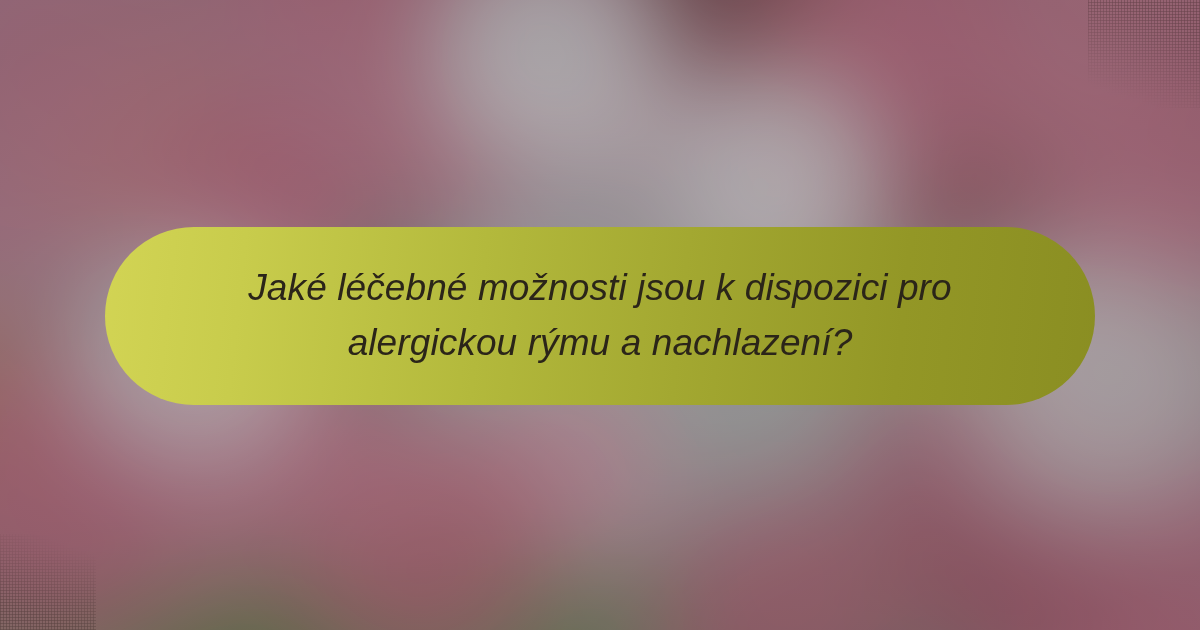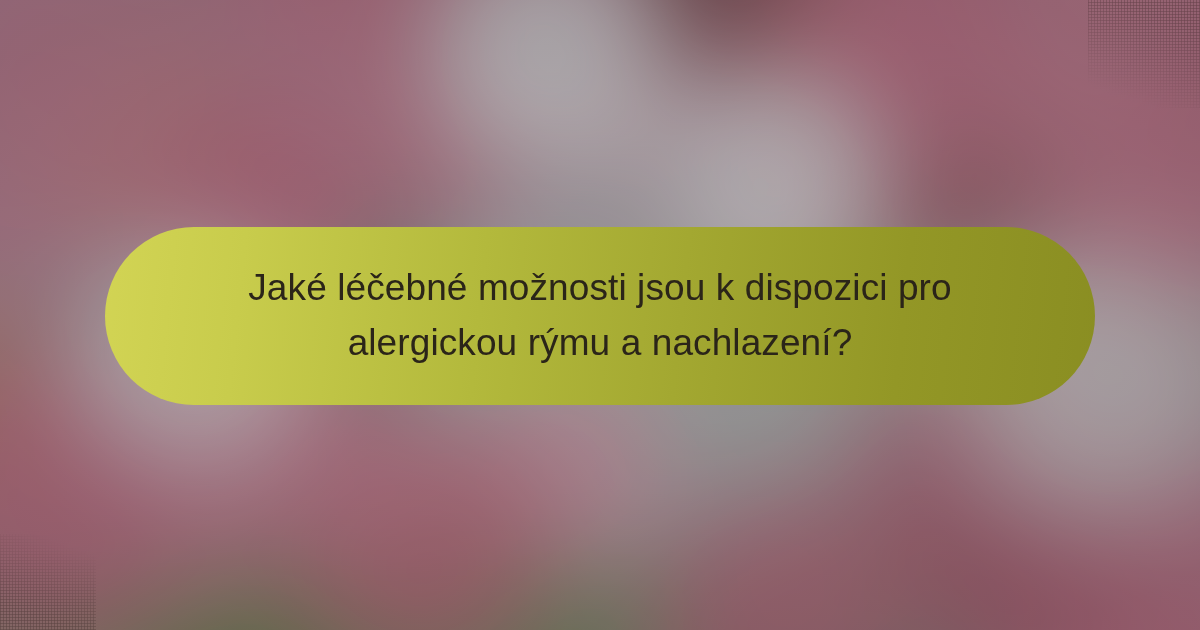--- a/index.html
+++ b/index.html
@@ -113,20 +113,21 @@
   .pill {
     box-sizing: border-box;
     width: 990px;
     min-height: 176px;
     padding: 34px 96px;
     border-radius: 999px;
     display: flex;
     align-items: center;
     justify-content: center;
     background: linear-gradient(96deg, #d2d454 0%, #c8cc4c 14%, #b3b93c 38%, #a3a831 58%, #939726 80%, #8a8e22 100%);
+    font-style: italic;
   }
   .pill-text {
     margin: 0;
     width: 100%;
     text-align: center;
     font-size: 37px;
     line-height: 1.48;
     font-weight: 400;
     letter-spacing: .1px;
     color: #2b2519;

